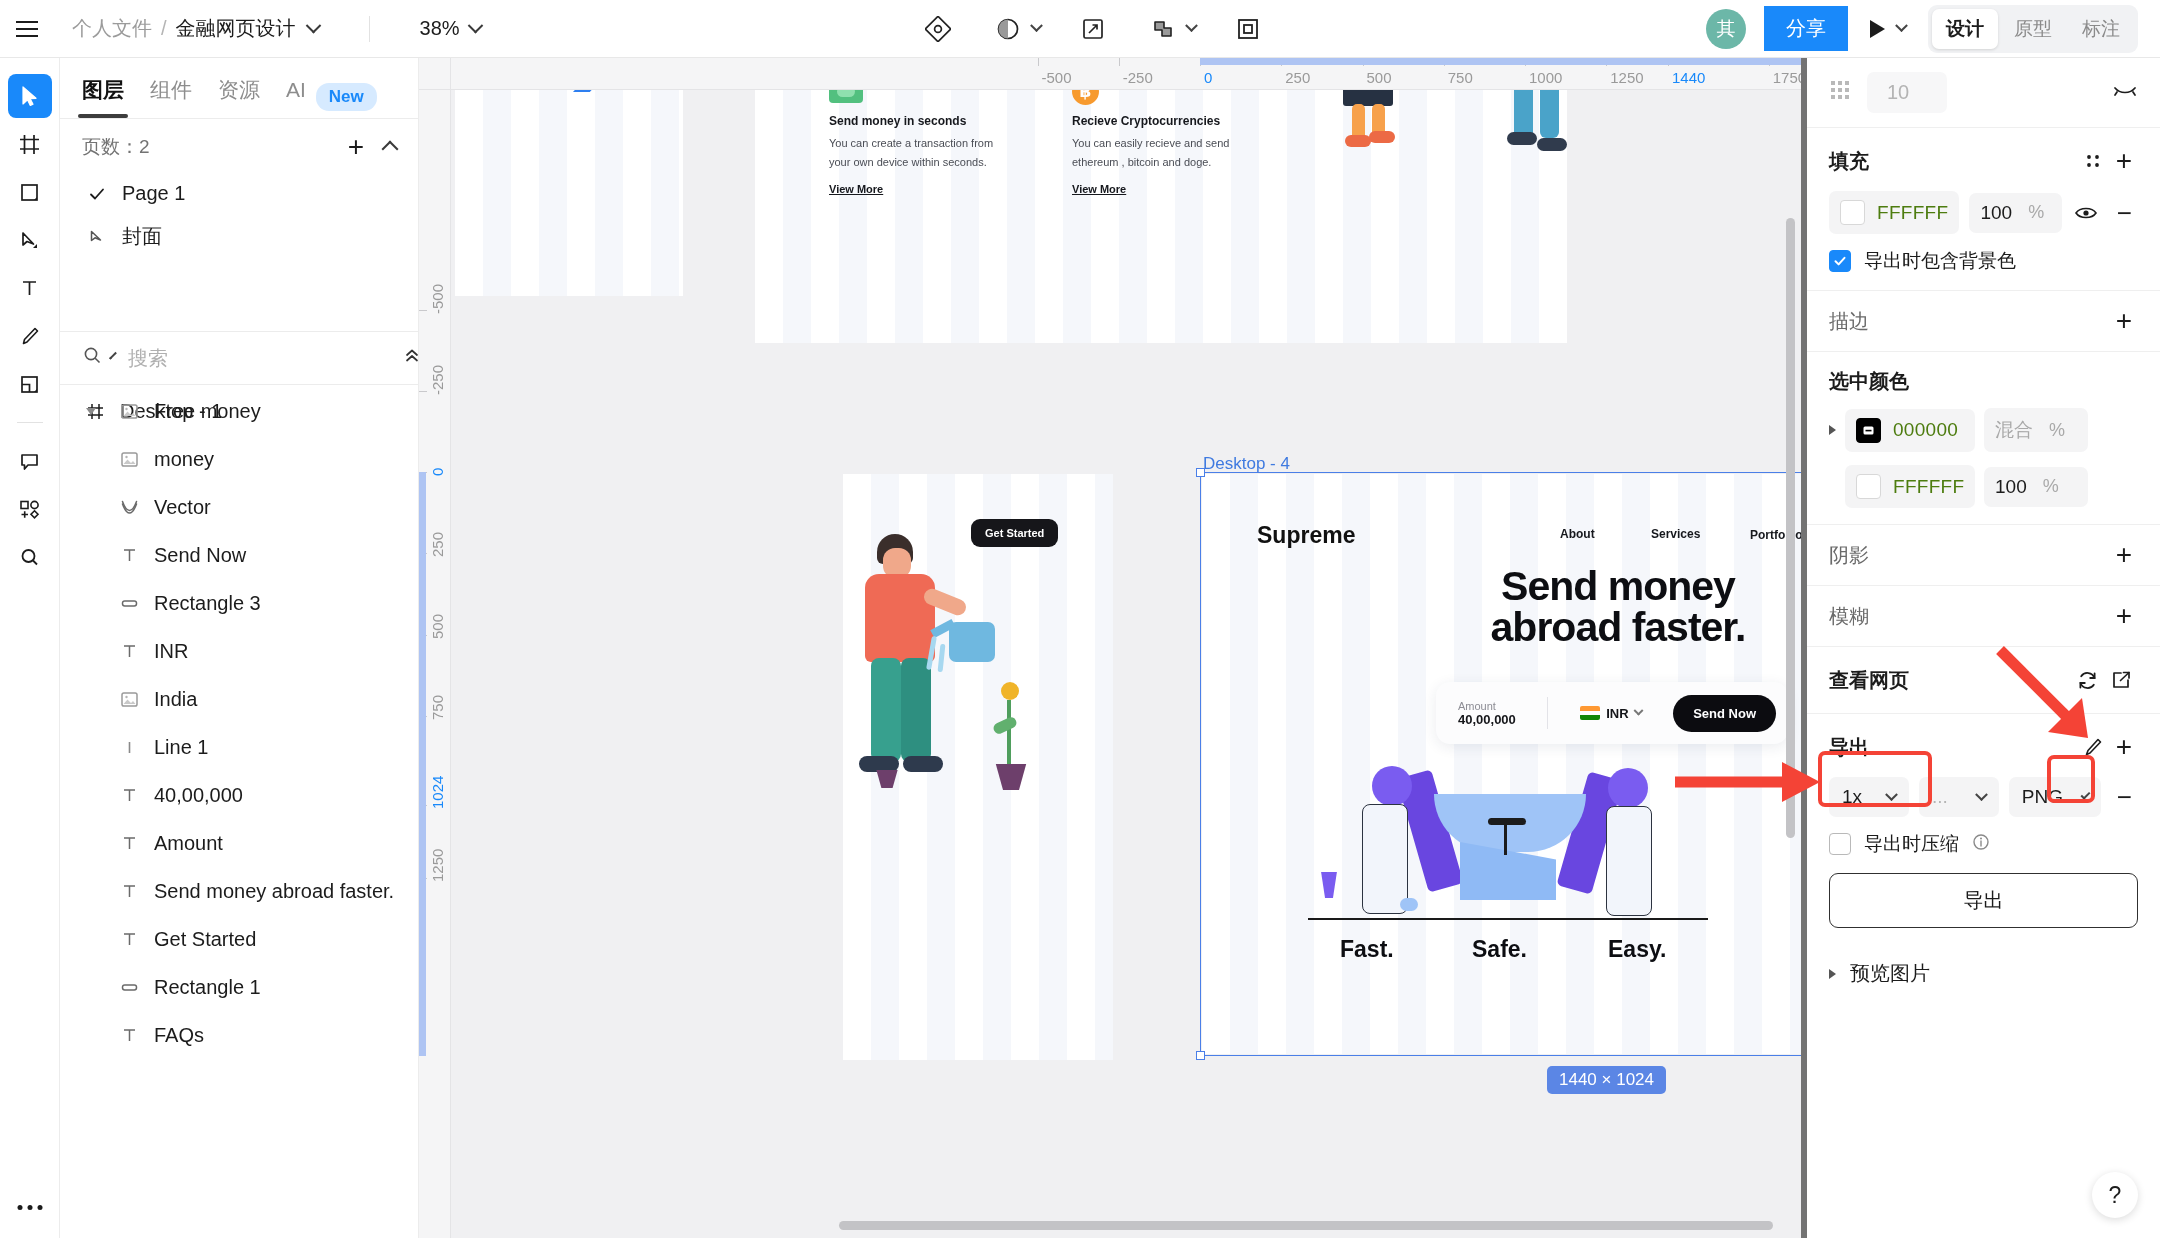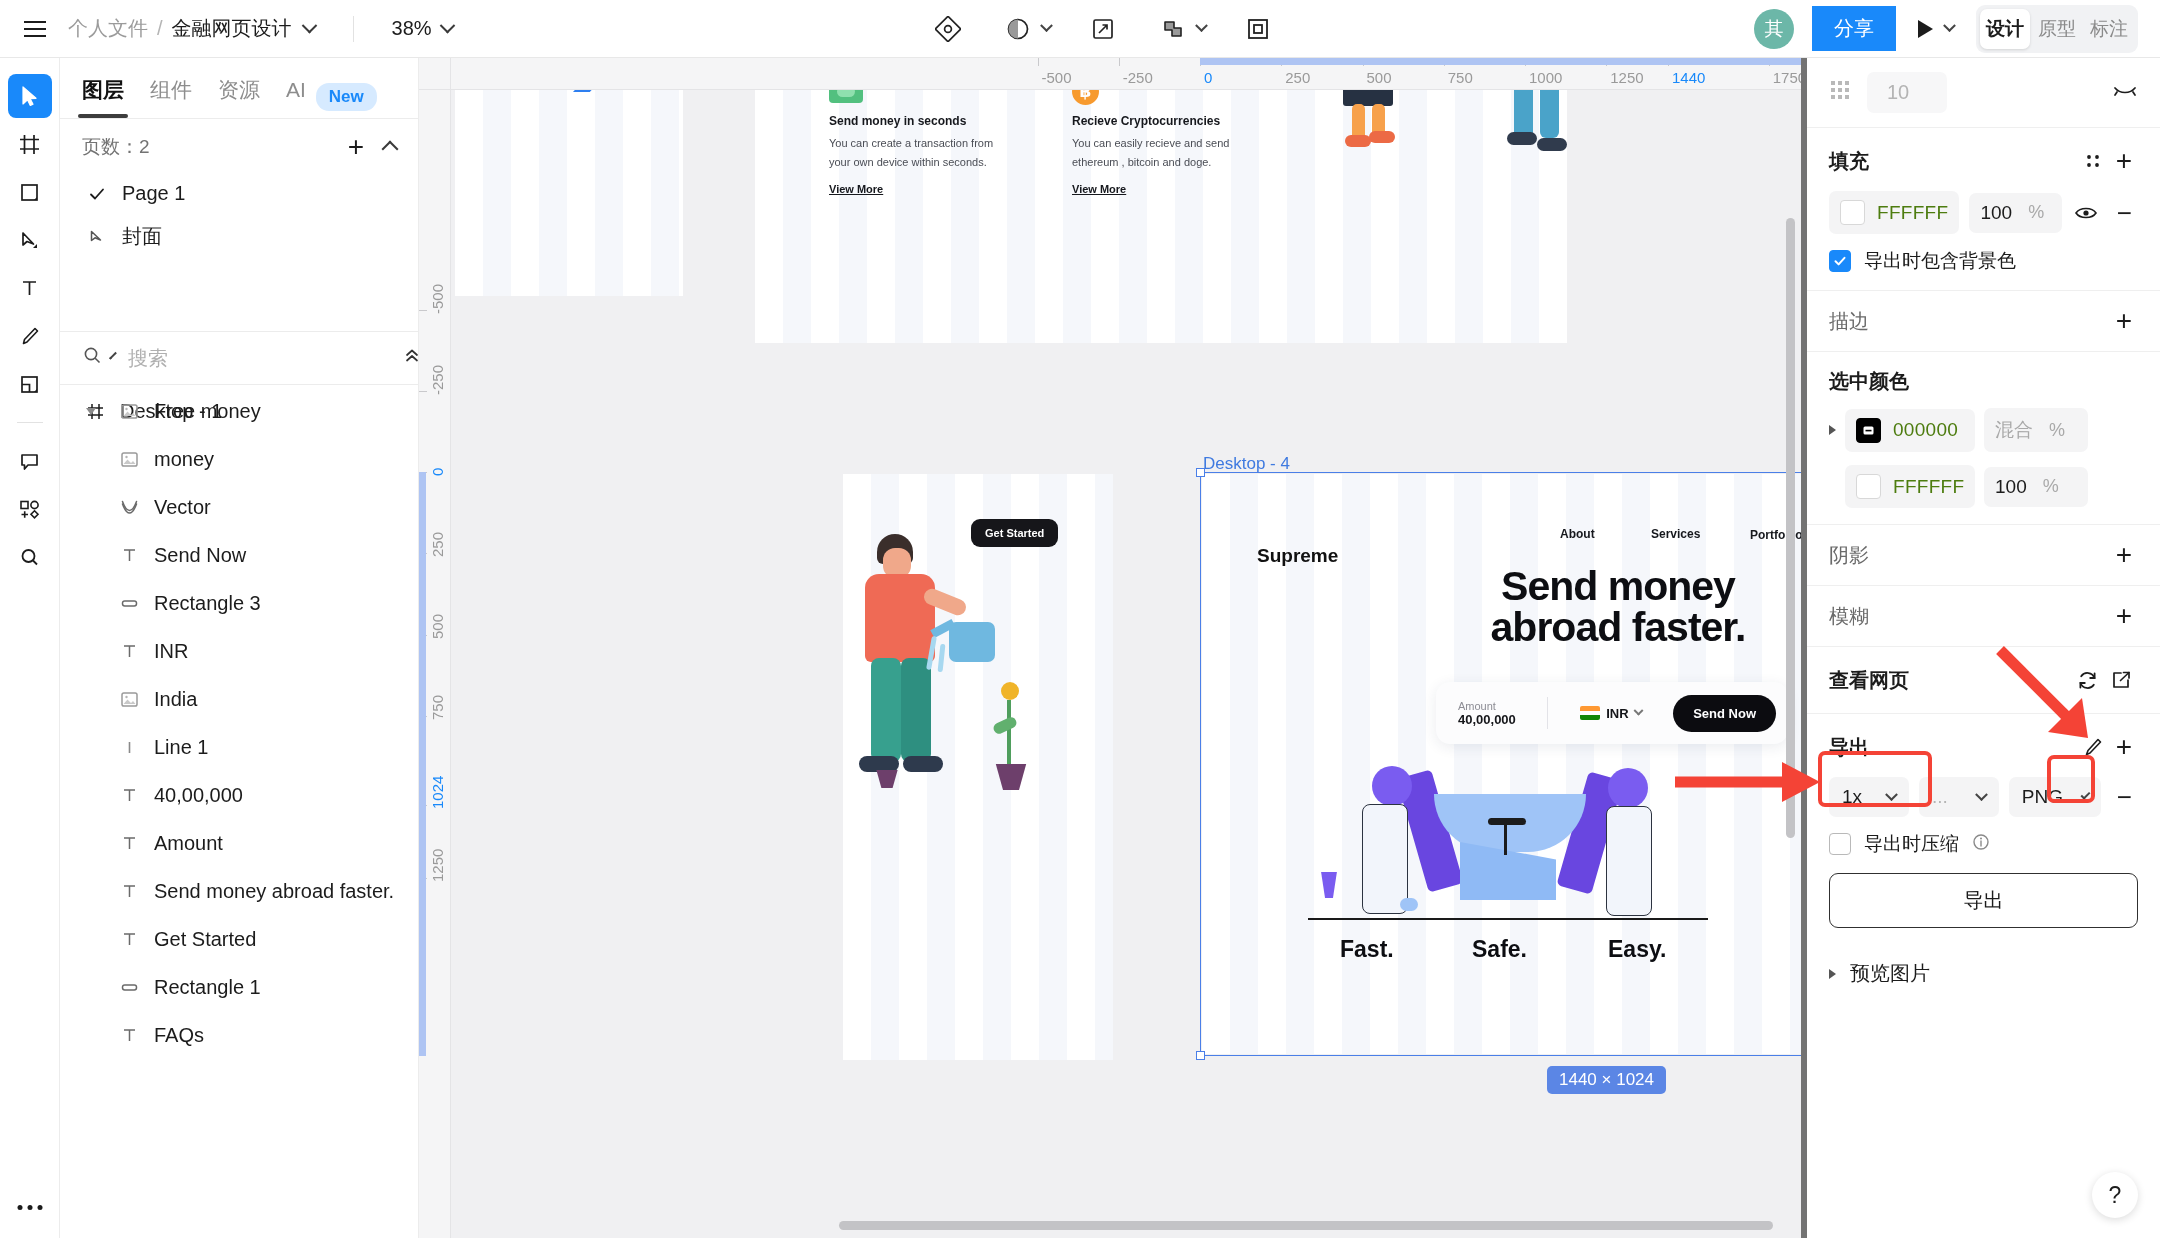--- a/index.html
+++ b/index.html
@@ -6,21 +6,21 @@
   html,body{ width:2160px; height:1238px; overflow:hidden; }
   body{
     font-family:"Liberation Sans","DejaVu Sans",sans-serif;
     background:#ffffff; color:#1a1a1a; font-size:19px;
   }
   .app{ position:relative; width:2160px; height:1238px; display:flex; flex-direction:column; }
 
   
   .topbar{ height:58px; min-height:58px; display:flex; align-items:center;
            background:#fff; border-bottom:1px solid #e8e8e8; position:relative; z-index:40; }
-  .tb-left{ display:flex; align-items:center; padding-left:18px; gap:16px; }
+  .tb-left{ display:flex; align-items:center; padding-left:10px; gap:28px; }
   .hamburger{ width:34px; height:34px; display:flex; flex-direction:column; justify-content:center;
               align-items:center; gap:5px; cursor:pointer; }
   .hamburger i{ display:block; width:22px; height:2px; background:#1c1c1c; }
   .breadcrumb{ display:flex; align-items:center; gap:2px; font-size:20px; cursor:pointer; }
   .bc-folder{ color:#9b9b9b; }
   .bc-sep{ color:#b5b5b5; margin:0 7px; }
   .bc-file{ color:#1c1c1c; }
   .caret{ display:inline-block; width:11px; height:11px; border-right:2px solid #3a3a3a;
           border-bottom:2px solid #3a3a3a; transform:rotate(45deg) translate(-2px,-2px); margin-left:10px; }
   .vdiv{ width:1px; height:26px; background:#e2e2e2; margin:0 22px; }
@@ -32,21 +32,21 @@
   .mini-caret{ width:9px; height:9px; border-right:2px solid #444; border-bottom:2px solid #444;
                transform:rotate(45deg) translate(-2px,-2px); }
   .tb-right{ display:flex; align-items:center; gap:18px; padding-right:22px; }
   .avatar{ width:40px; height:40px; border-radius:50%; background:#6cb7a8; color:#fff;
            display:flex; align-items:center; justify-content:center; font-size:19px; cursor:pointer; }
   .share-btn{ background:#1989fa; color:#fff; border-radius:0; padding:9px 22px;
               font-size:20px; cursor:pointer; border:none; }
   .play-group{ display:flex; align-items:center; gap:12px; cursor:pointer; margin:0 4px; }
   .play-tri{ width:0;height:0;border-left:15px solid #1c1c1c;border-top:9px solid transparent;border-bottom:9px solid transparent; }
   .segmented{ display:flex; background:#f1f2f4; border-radius:9px; padding:4px; gap:2px; }
-  .seg{ padding:7px 6px; font-size:19px; color:#8a8a8a; border-radius:7px; cursor:pointer; }
+  .seg{ padding:7px 14px; font-size:19px; color:#8a8a8a; border-radius:7px; cursor:pointer; }
   .seg.active{ background:#fff; color:#1c1c1c; font-weight:bold; box-shadow:0 1px 3px rgba(0,0,0,.13); }
 
   
   .mainrow{ flex:1; display:flex; min-height:0; position:relative; }
 
   
   .rail{ width:60px; min-width:60px; background:#fff; border-right:1px solid #ececec;
          display:flex; flex-direction:column; align-items:center; padding-top:16px; gap:4px; position:relative; }
   .rail-btn{ width:44px; height:44px; border-radius:8px; display:flex; align-items:center;
              justify-content:center; cursor:pointer; }
@@ -680,21 +680,21 @@
             <div style="position:absolute;left:150px;top:246px;width:24px;height:11px;background:#61b06e;border-radius:11px;transform:rotate(-25deg);"></div>
             <div style="position:absolute;left:148px;top:290px;width:40px;height:26px;background:#6d3f6b;clip-path:polygon(12% 0,88% 0,70% 100%,30% 100%);"></div>
             <div style="position:absolute;left:30px;top:296px;width:28px;height:18px;background:#6d3f6b;clip-path:polygon(12% 0,88% 0,70% 100%,30% 100%);"></div>
           </div>
         </div>
 
         <div class="framelabel" style="left:784px; top:396px;">Desktop - 4</div>
         <div class="frame" style="left:783px; top:416px; width:816px; height:580px;">
           <div class="stripes"></div>
           <div class="site">
-            <div class="brand" style="left:55px; top:48px; font-size:19px;margin-top:23px;">Supreme</div>
+            <div class="brand" style="left:55px; top:48px; font-size:23px;">Supreme</div>
             <div class="navlink" style="left:358px; top:53px;">About</div>
             <div class="navlink" style="left:449px; top:53px;">Services</div>
             <div class="navlink" style="left:548px; top:53px; width:56px; line-height:1.45;">Portfoli o</div>
 
             <div class="hero" style="left:216px; top:92px; width:400px;">
               <div>Send money</div>
               <div>abroad faster.</div>
             </div>
 
             <div class="amtcard" style="left:234px; top:208px; width:352px; height:62px; padding:0 12px 0 22px; justify-content:space-between;">

